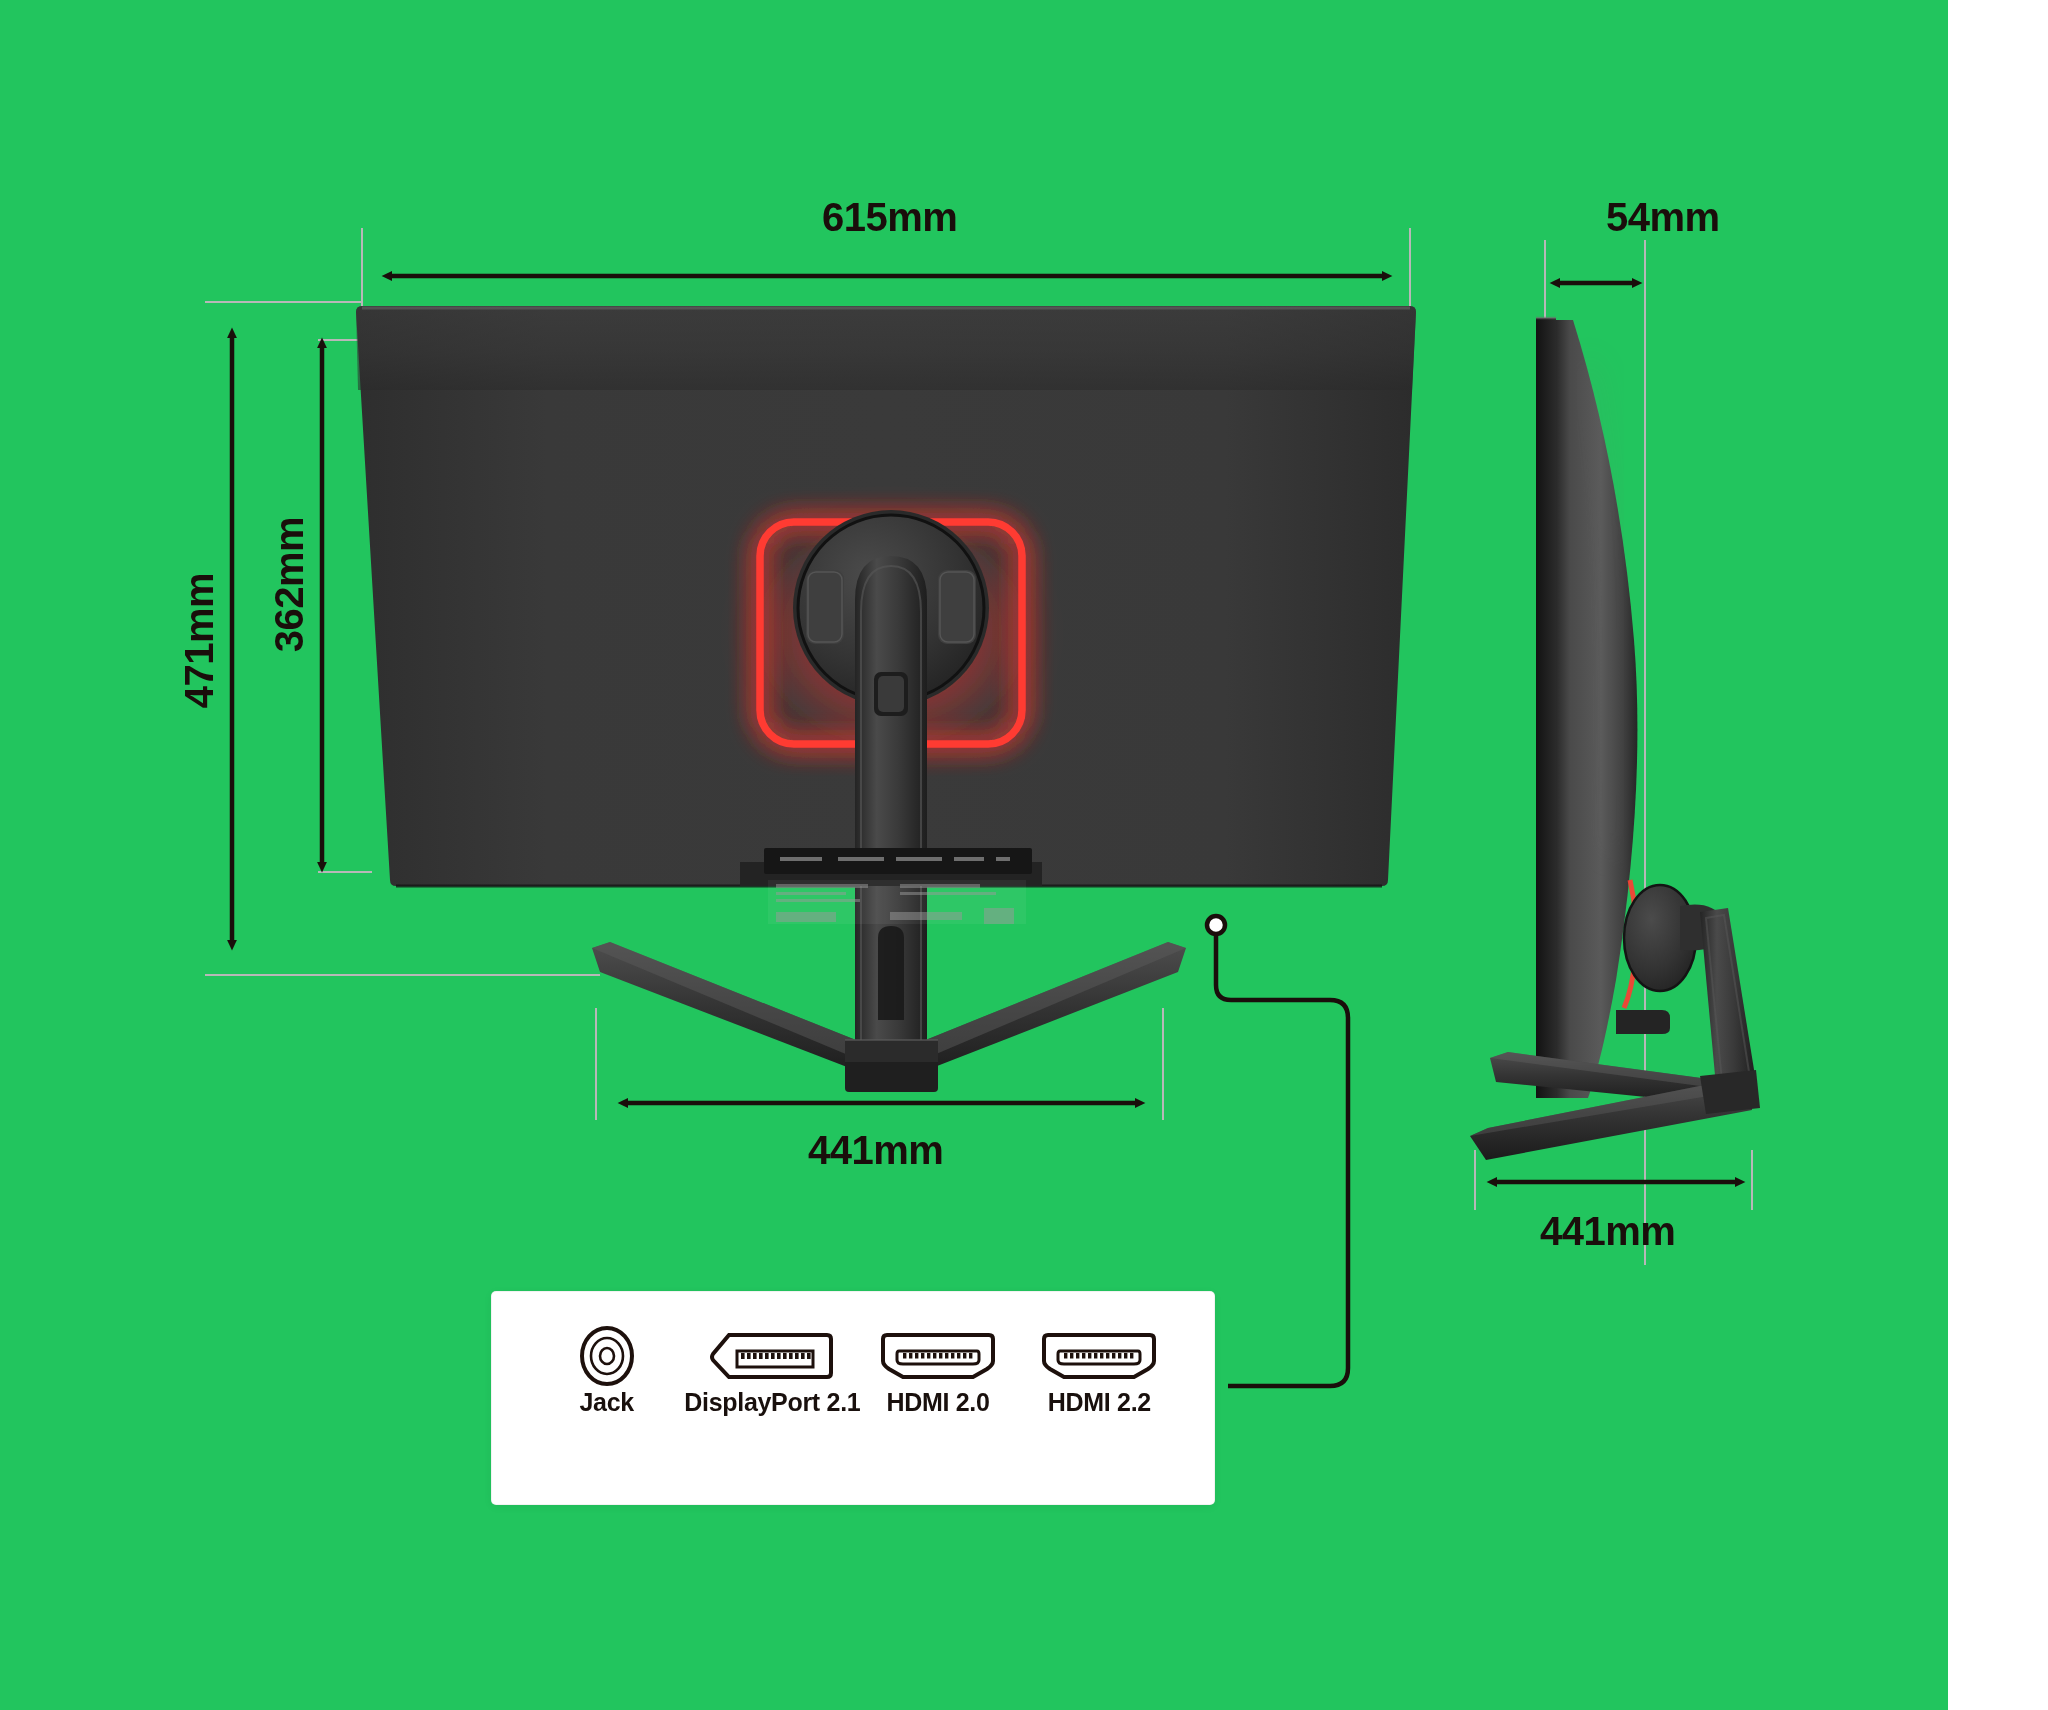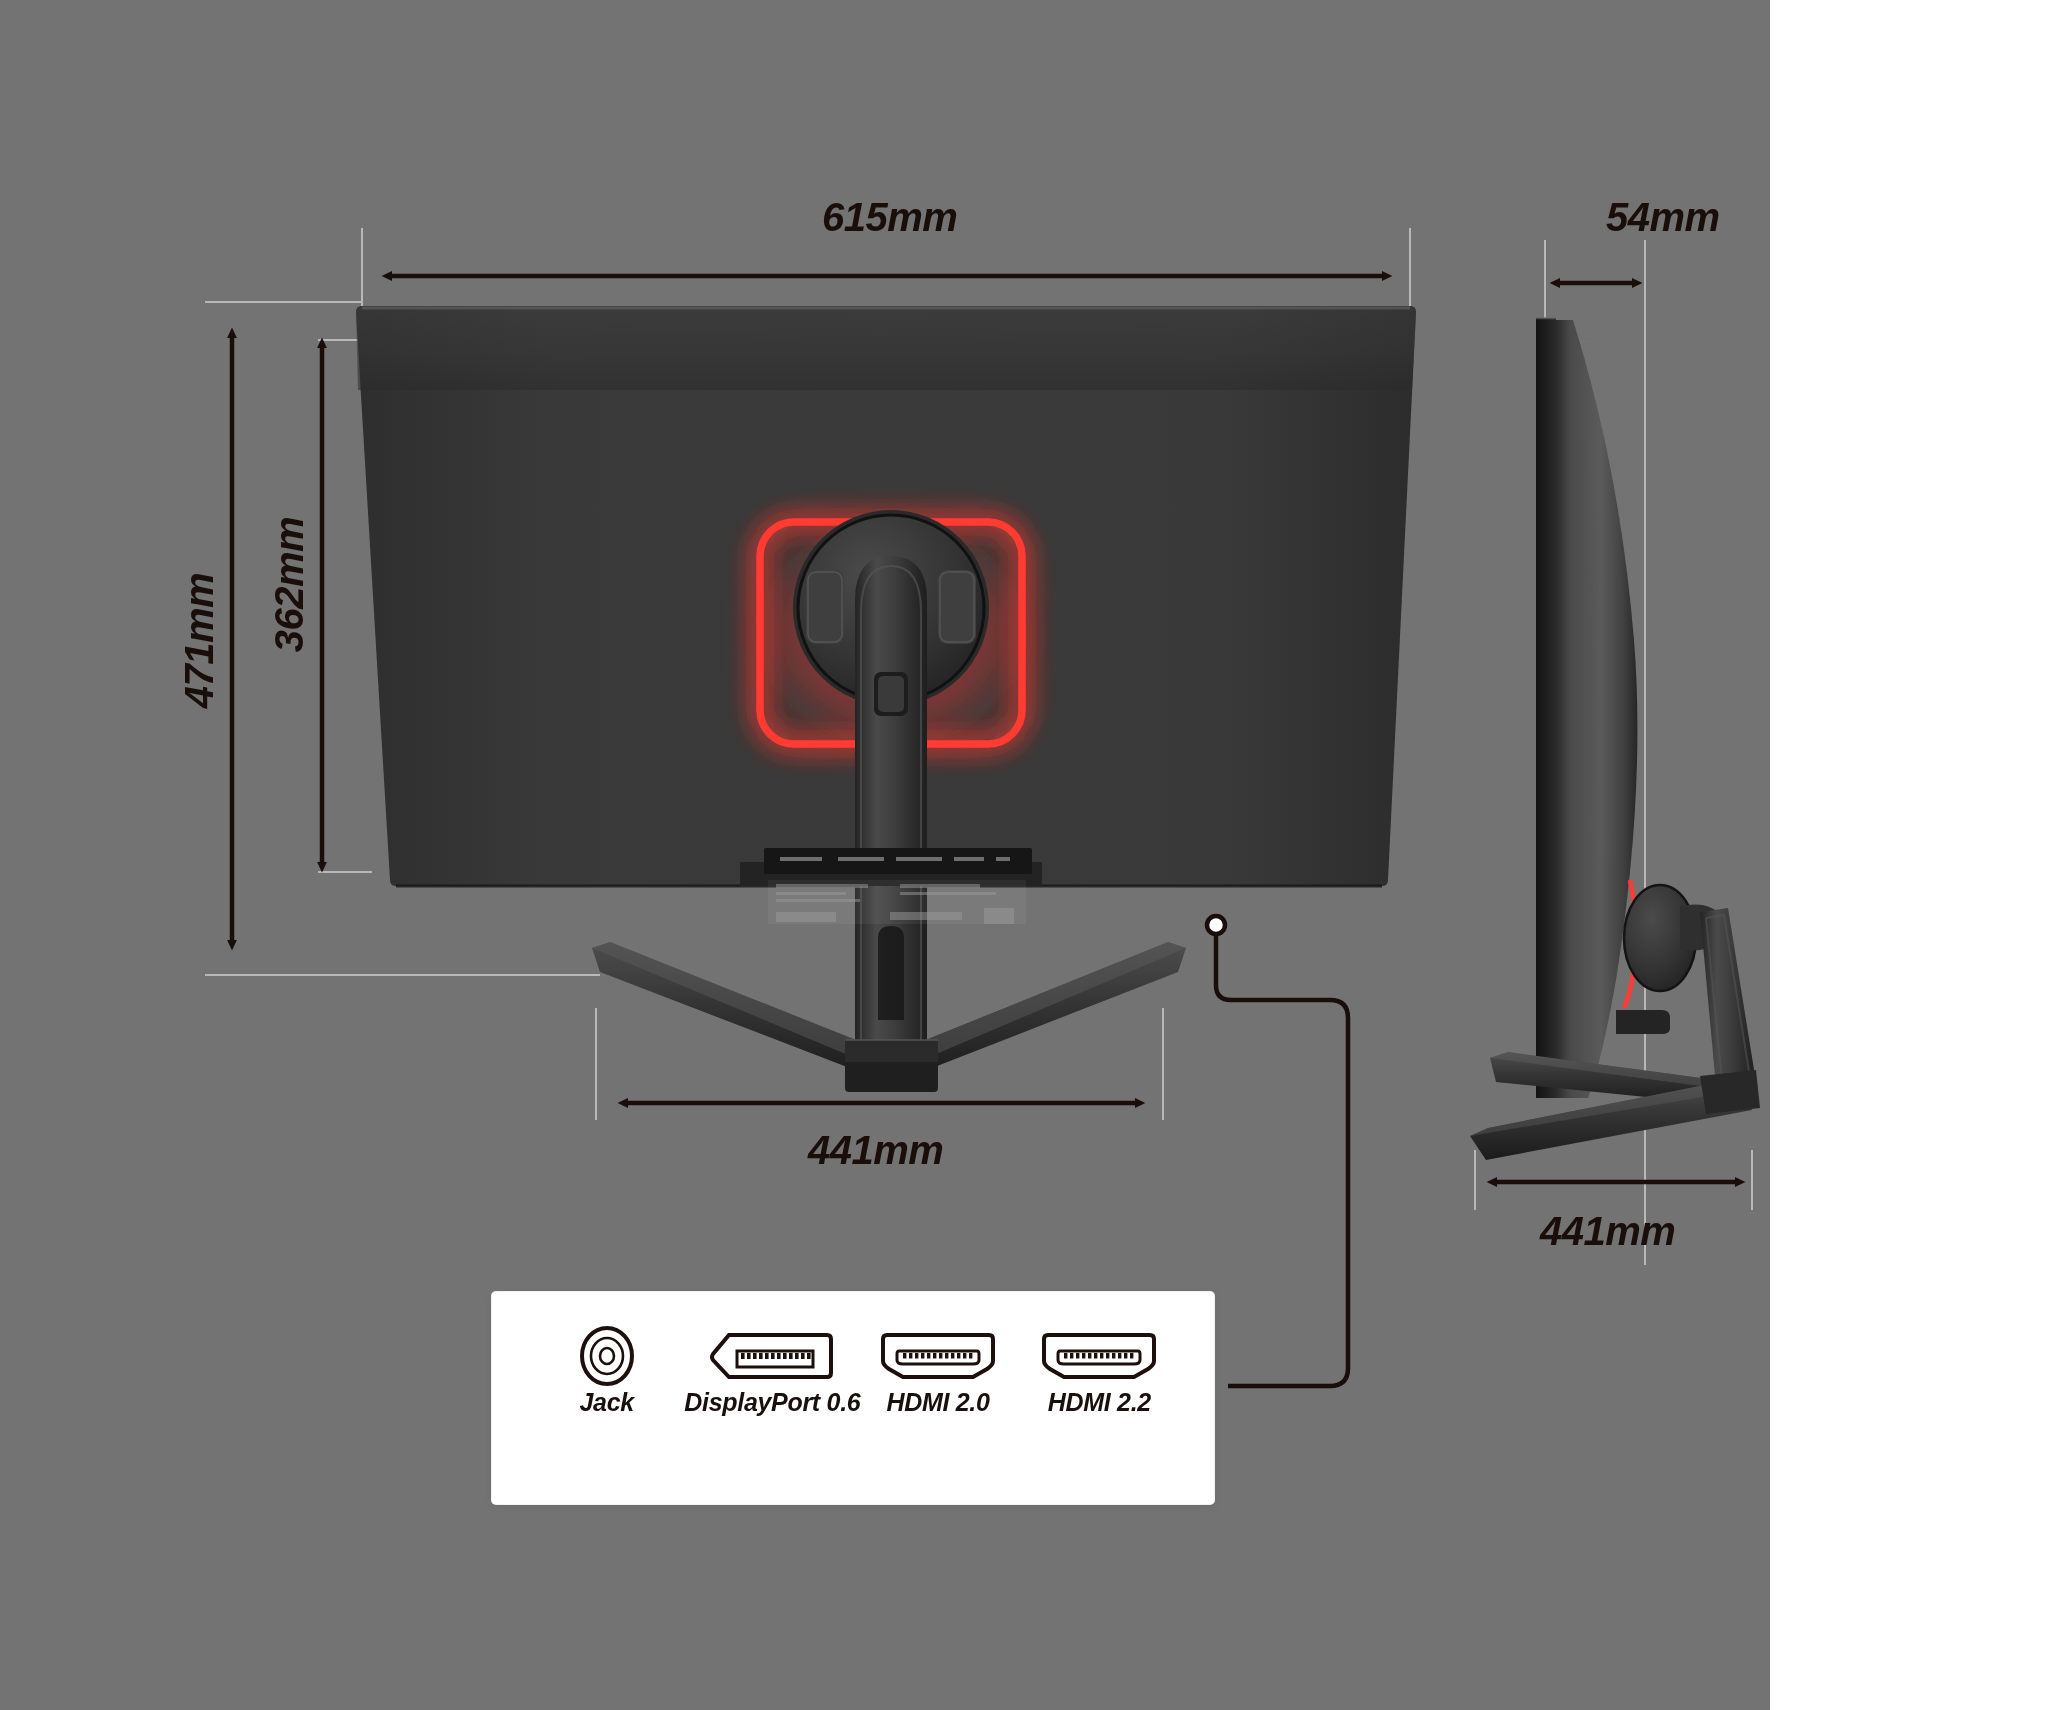--- a/index.html
+++ b/index.html
@@ -2,21 +2,21 @@
 <html><head>
 <meta charset="utf-8">
 <style>
   * { box-sizing: border-box; margin: 0; padding: 0; }
   html, body {
     width: 2048px; height: 1710px;
     background: #ffffff;
     font-family: "Liberation Sans", sans-serif;
     overflow: hidden;
   }
-  #stage { position: relative; width: 1770px; height: 1710px; background:#737373;font-style:italic; }
+  #stage { position: relative; width: 1948px; height: 1710px; background:#22c55e; }
 
   .dim-label {
     position: absolute;
     font-family: "Liberation Sans", sans-serif;
     font-weight: 700;
     color: #1a0e0b;
     white-space: nowrap;
     letter-spacing: -0.5px;
   }
   .dim-label.h { font-size: 40px; }
@@ -328,21 +328,21 @@
                 <rect x="62" y="26" width="3.6" height="6"></rect>
               <rect x="68" y="26" width="3.6" height="6"></rect>
                 <rect x="74" y="26" width="3.6" height="6"></rect>
               <rect x="80" y="26" width="3.6" height="6"></rect>
                 <rect x="86" y="26" width="3.6" height="6"></rect>
               <rect x="92" y="26" width="3.6" height="6"></rect>
                 <rect x="98" y="26" width="3.6" height="6"></rect>
             </g>
           </svg>
         </div>
-        <div class="port-label">DisplayPort 0.6</div>
+        <div class="port-label">DisplayPort 2.1</div>
       </div>
 
       <div class="port-cell">
         <div class="port-icon">
           <svg width="126" height="58" viewBox="0 0 126 58">
             <path d="M8 12 Q8 8 12 8 L114 8 Q118 8 118 12 L118 34 Q118 38 112 42 L98 50 L28 50 L14 42 Q8 38 8 34 Z" fill="none" stroke="#1d100c" stroke-width="4"></path>
             <path d="M24 24 L102 24 Q104 24 104 27 L104 33 Q104 37 98 37 L28 37 Q22 37 22 33 L22 27 Q22 24 24 24 Z" fill="none" stroke="#1d100c" stroke-width="3"></path>
             <g fill="#1d100c">
               <rect x="28" y="26" width="3.4" height="5.5"></rect>
                 <rect x="34" y="26" width="3.4" height="5.5"></rect>

